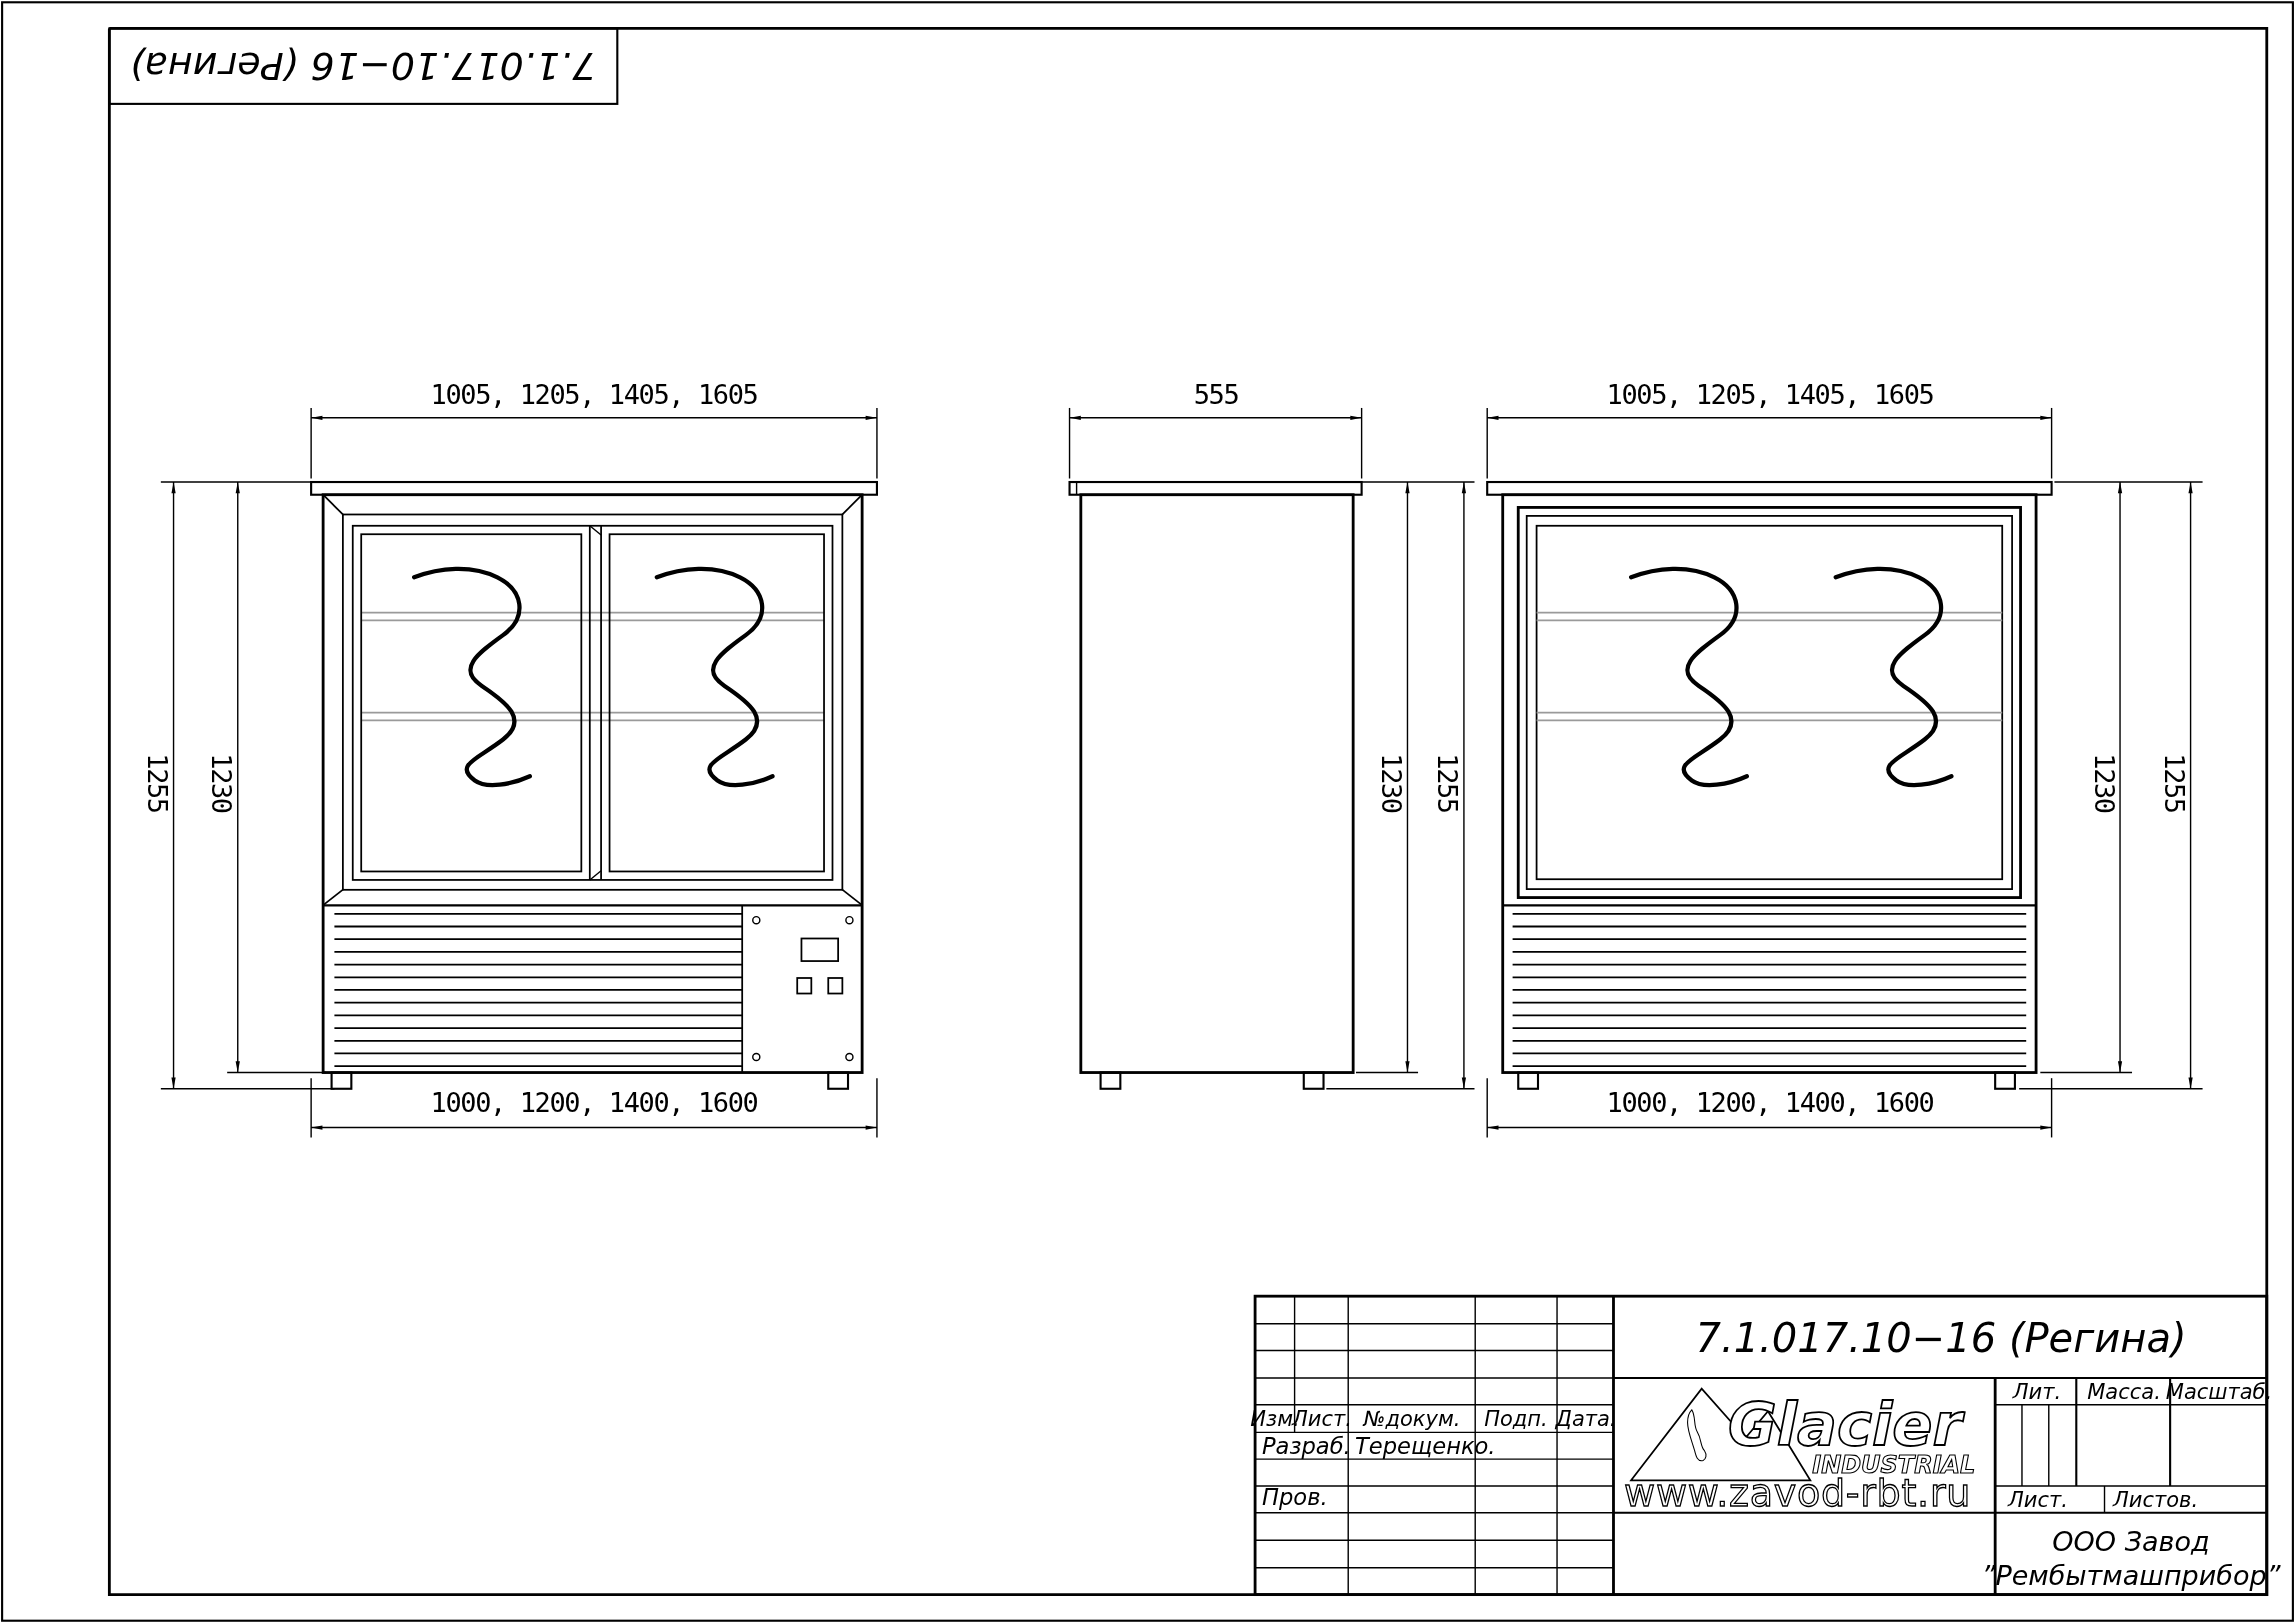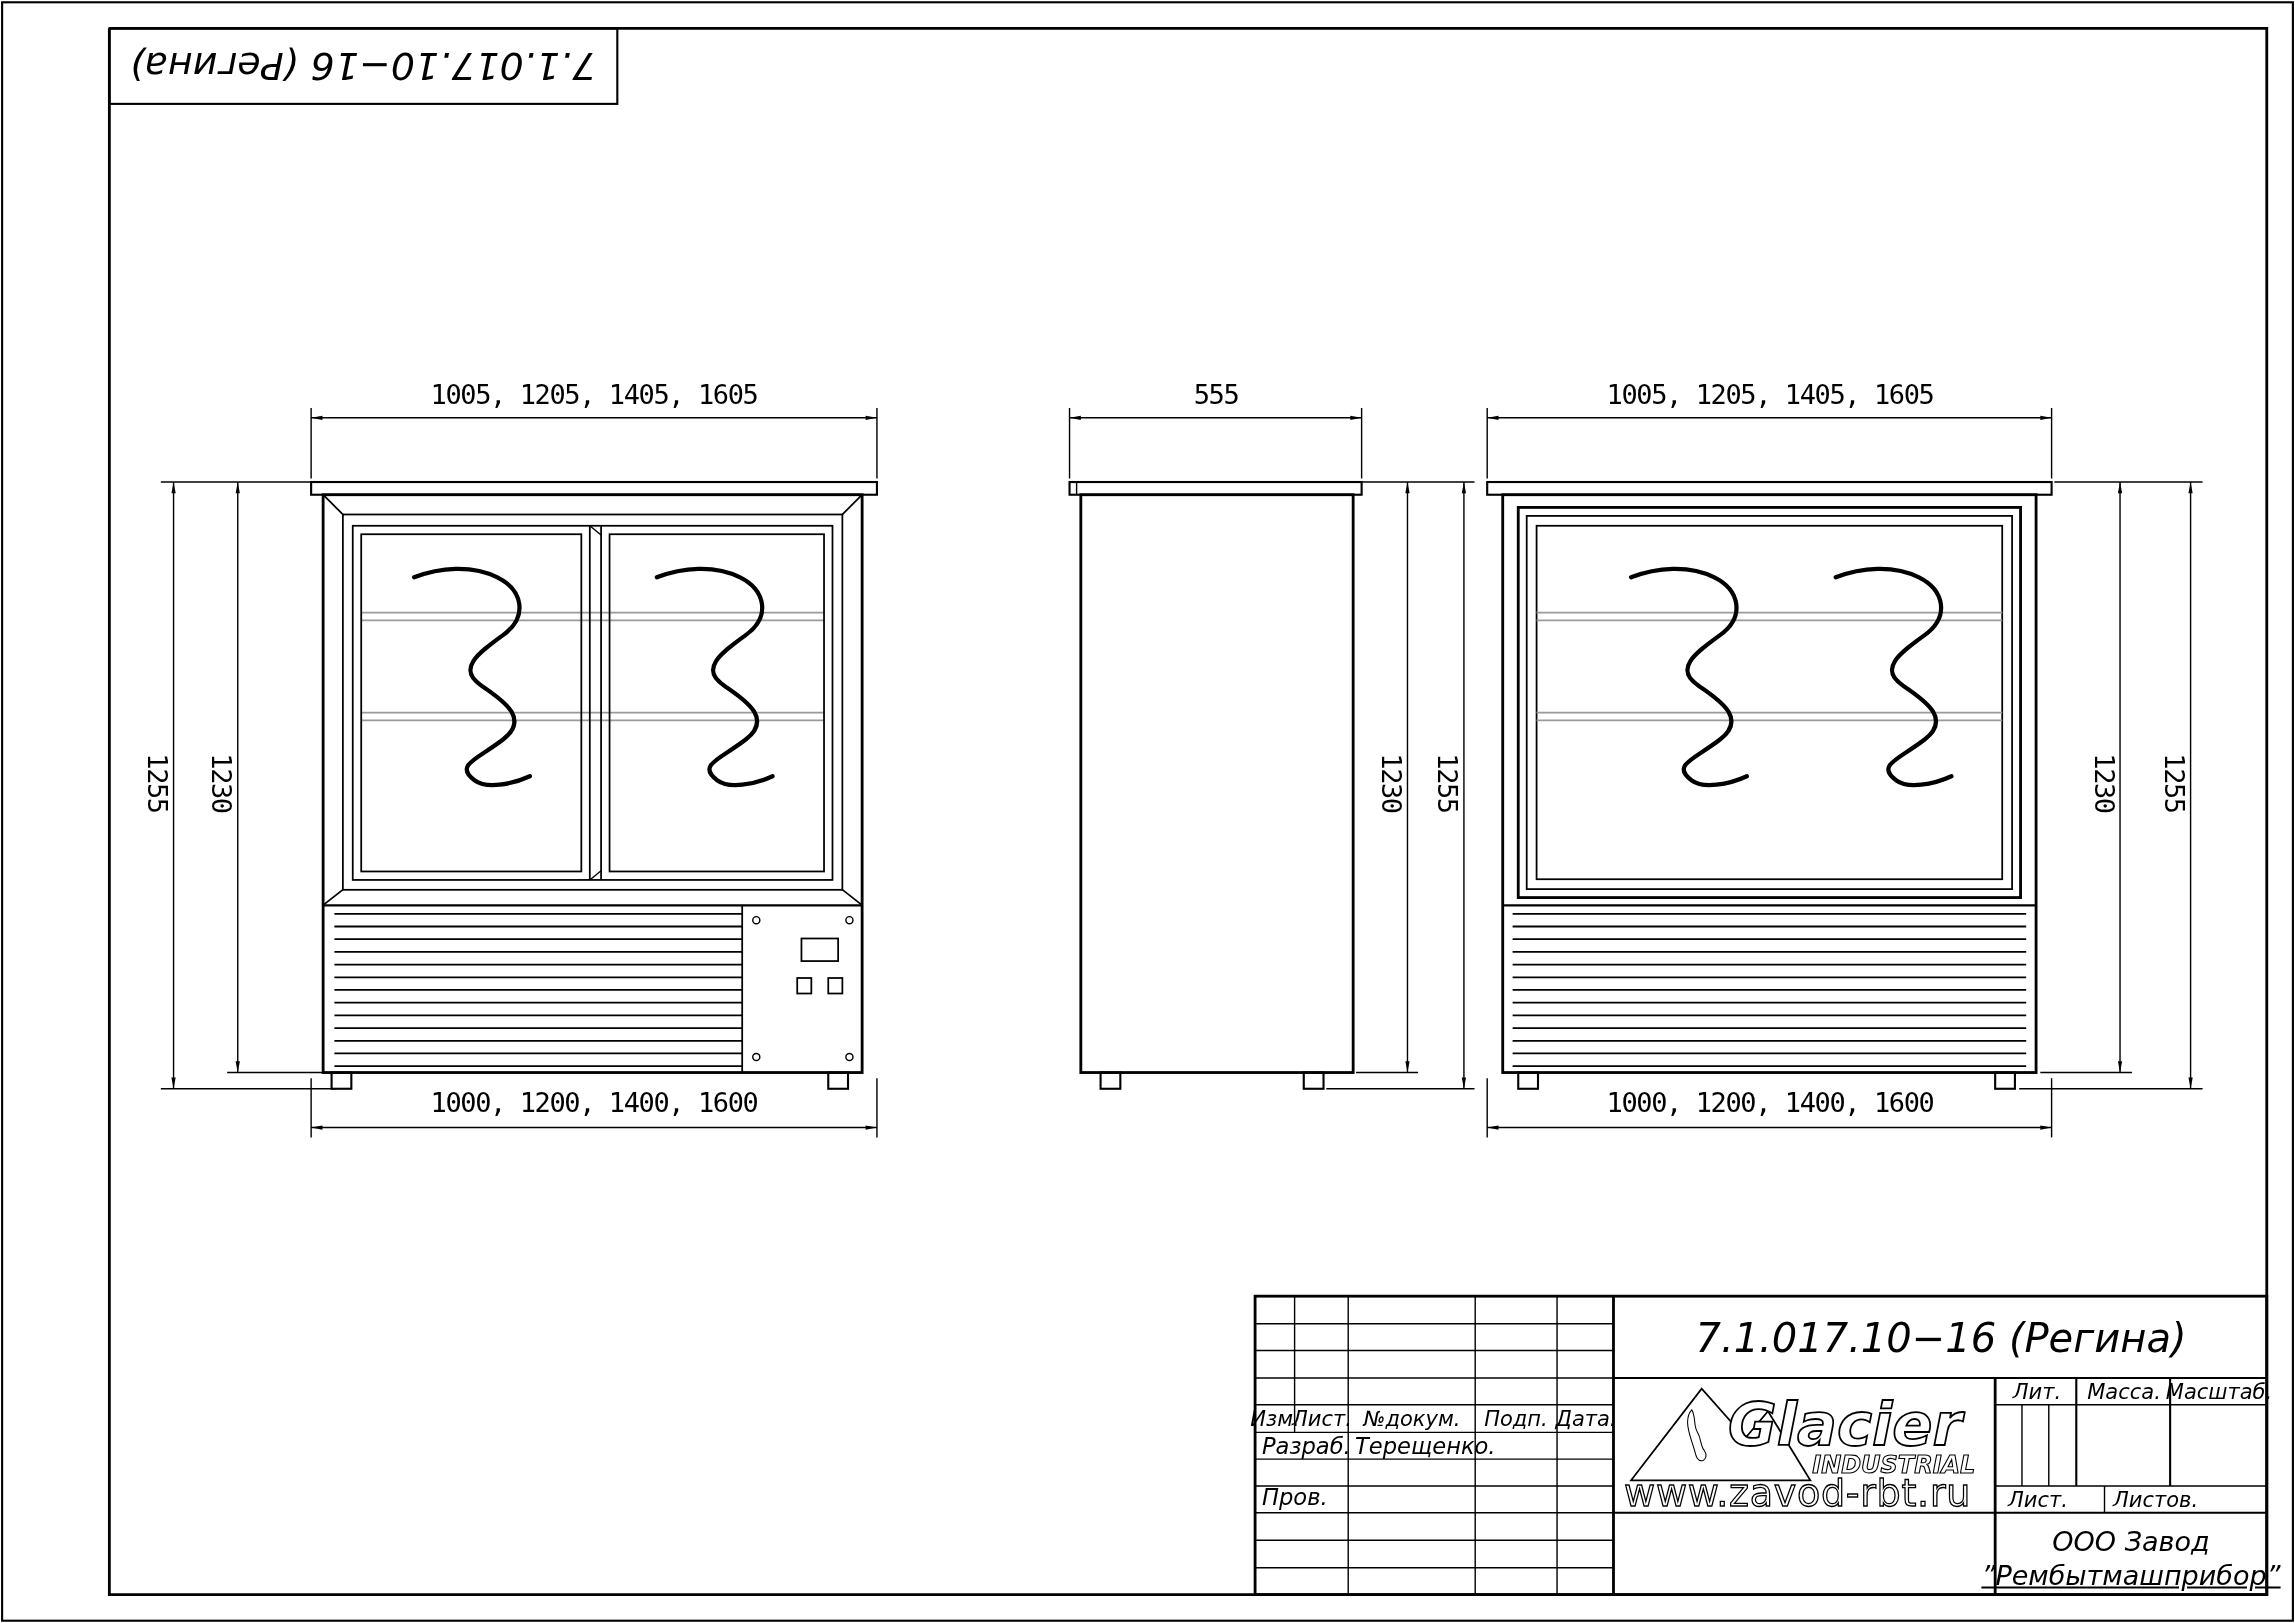--- a/index.html
+++ b/index.html
@@ -271,15 +271,15 @@
   <div class="tl it tb32" style="left:1262px; top:1473px;margin-top:24px;">Пров.</div>
 
   <div class="t it tb30" style="left:2037px; top:1392px;">Лит.</div>
   <div class="t it tb30" style="left:2124px; top:1392px;">Масса.</div>
   <div class="t it tb30" style="left:2219px; top:1392px;">Масштаб.</div>
 
   <div class="tl it tb30" style="left:2008px; top:1500px;">Лист.</div>
   <div class="tl it tb30" style="left:2113px; top:1500px;">Листов.</div>
 
   <div class="t it comp" style="left:2131px; top:1541px;text-align:center;">ООО Завод</div>
-  <div class="t it comp" style="left:2131px; top:1575px;text-decoration:underline;">”Рембытмашприбор”</div>
+  <div class="t it comp" style="left:2131px; top:1575px;">”Рембытмашприбор”</div>
 </div>
 
 
 </body></html>

